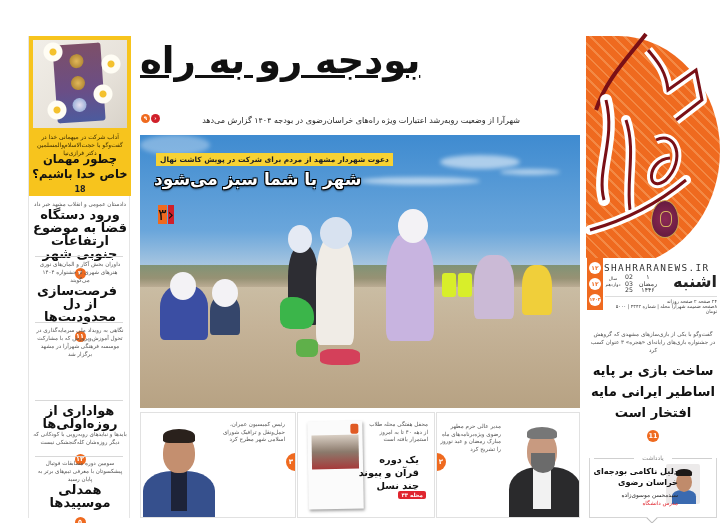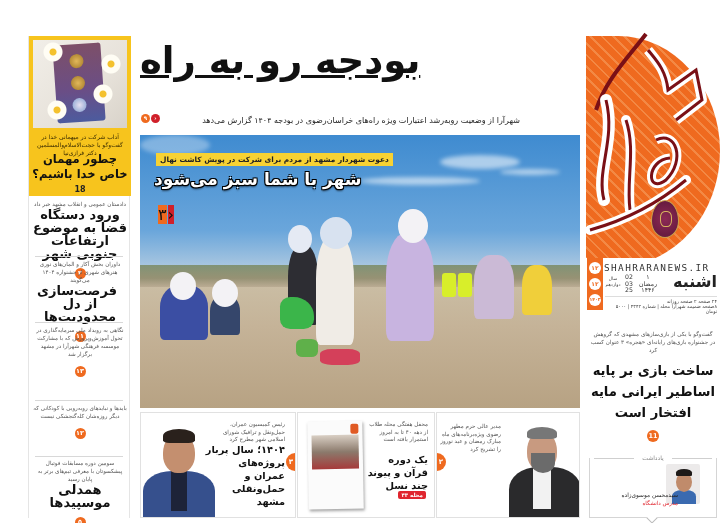--- a/index.html
+++ b/index.html
@@ -123,25 +123,25 @@
 
   <div class="left-item" style="top:224px">
     <div class="kicker">داوران بخش آکار و المان‌های نوری هنرهای شهری از جشنواره ۱۴۰۴ می‌گویند</div>
     <div class="title" style="padding:0 14px">فرصت‌سازی از دل محدودیت‌ها</div>
     <div><span class="page-badge">۱۱</span></div>
   </div>
   <div class="sep" style="top:286px"></div>
 
   <div class="left-item" style="top:290px">
     <div class="desc">نگاهی به رویداد ملی سرمایه‌گذاری در تحول آموزش‌وپرورش که با مشارکت موسسه فرهنگی شهرآرا در مشهد برگزار شد</div>
-    <div><span class="page-badge">۱۳</span></div>
   </div>
   <div class="sep" style="top:364px"></div>
 
   <div class="left-item" style="top:368px">
+    <div class="title">هواداری از روزه‌اولی‌ها</div>
     <div class="desc">باید‌ها و نباید‌های روبه‌رویی با کودکانی که دیگر روزه‌شان کله‌گنجشکی نیست</div>
     <div><span class="page-badge">۱۲</span></div>
   </div>
   <div class="sep" style="top:420px"></div>
 
   <div class="left-item" style="top:423px">
     <div class="kicker">سومین دوره مسابقات فوتبال پیشکسوتان با معرفی تیم‌های برتر به پایان رسید</div>
     <div class="title">همدلی موسپیدها</div>
     <div><span class="page-badge">۵</span></div>
   </div>
@@ -188,31 +188,30 @@
 </div>
 
 <div class="bottom-card" style="left:140px;width:156px">
   <div class="person" style="left:2px;top:6px;width:72px;height:100px">
     <div class="suit" style="left:0;top:52px;width:72px;height:50px;background:#36508d"></div>
     <div class="shirt" style="left:28px;top:52px;width:16px;height:40px;background:#1d2338"></div>
     <div class="head" style="left:20px;top:14px;width:32px;height:40px"></div>
     <div class="hair" style="left:20px;top:10px;width:32px;height:14px"></div>
   </div>
   <div class="bc-kicker" style="right:10px;top:8px;width:78px">رئیس کمیسیون عمران، حمل‌ونقل و ترافیک شورای اسلامی شهر مطرح کرد</div>
-  <div class="bc-title" style="right:10px;top:30px;width:80px">۱۴۰۴؛ سال پربار پروژه‌های عمران و حمل‌ونقلی مشهد</div>
   <div class="bc-badge" style="right:-1px;top:40px;border-radius:9px 0 0 9px">۳</div>
 </div>
 
 <div class="bottom-card" style="left:297px;width:138px">
   <div class="mag-cover">
     <div class="logo"></div>
     <div class="grp"></div>
   </div>
   <div class="bc-kicker" style="right:6px;top:8px;width:60px">محفل هفتگی محله طلاب از دهه ۴۰ تا به امروز استمرار یافته است</div>
-  <div class="bc-title" style="right:6px;top:40px;width:64px">یک دوره قرآن و پیوند چند نسل</div>
+  <div class="bc-title" style="right:15px;top:40px;width:64px">یک دوره قرآن و پیوند چند نسل</div>
   <div class="mag-label" style="right:8px;top:78px">محله ۴۳</div>
 </div>
 
 <div class="bottom-card" style="left:436px;width:144px">
   <div class="person" style="left:68px;top:10px;width:76px;height:96px">
     <div class="suit" style="left:4px;top:44px;width:72px;height:56px;background:#2a2a2c"></div>
     <div class="shirt" style="left:28px;top:46px;width:18px;height:40px;background:#f2f2f2"></div>
     <div class="head" style="left:22px;top:8px;width:30px;height:40px;background:#c89a80"></div>
     <div class="hair" style="left:22px;top:4px;width:30px;height:12px;background:#777"></div>
     <div class="hair" style="left:26px;top:30px;width:24px;height:20px;background:#6b6b6b;border-radius:0 0 50% 50%"></div>
@@ -268,16 +267,17 @@
   <div><span class="page-badge">11</span></div>
 </div>
 
 <div class="note-box">
   <div class="note-label">یادداشت</div>
   <div class="note-avatar">
     <div style="position:absolute;left:6px;top:26px;width:24px;height:16px;background:#3a6ab0;border-radius:40% 40% 0 0"></div>
     <div style="position:absolute;left:10px;top:8px;width:16px;height:20px;background:#c08b6b;border-radius:50%"></div>
     <div style="position:absolute;left:10px;top:5px;width:16px;height:7px;background:#1e1a18;border-radius:50% 50% 10% 10%"></div>
   </div>
+  <div class="note-title">دلیل ناکامی بودجه‌ای خراسان رضوی</div>
   <div class="note-author">سیدمحسن موسوی‌زاده</div>
   <div class="note-role">مدرس دانشگاه</div>
   <div class="note-arrow"></div>
 </div>
 
 </body></html>

